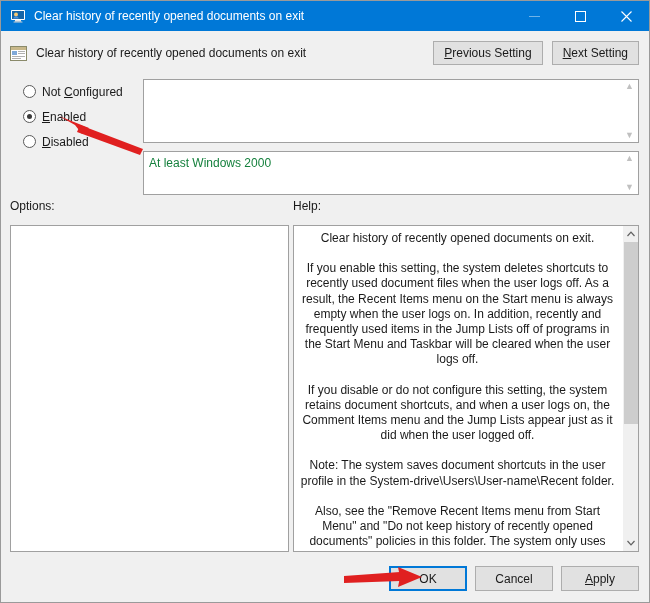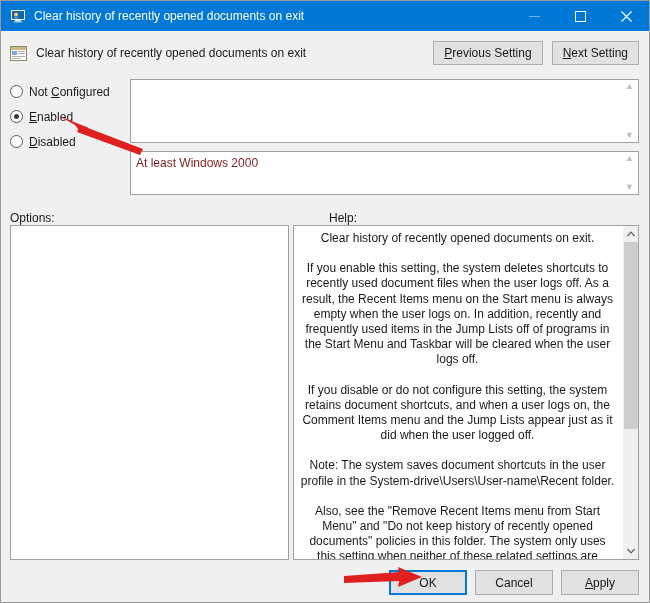--- a/index.html
+++ b/index.html
@@ -99,21 +99,21 @@
   .btn.focused {
     border: 2px solid #0078d7;
     background: #e1e1e1;
   }
   .btn u { text-decoration: underline; }
 
   
   .top-area {
     flex: none;
     display: flex;
-    padding: 0 10px 0 9px;
+    padding: 0 10px 0 22px;
     height: 124px;
   }
   .radio-col {
     width: 120px;
     flex: none;
     padding-top: 4px;
   }
   .radio-row {
     display: flex;
     align-items: center;
@@ -158,21 +158,21 @@
     border: 1px solid #a0a0a0;
     display: flex;
     position: relative;
   }
   .field-box.comment { height: 64px; }
   .field-box.supported { height: 44px; margin-top: 8px; }
   .field-text {
     flex: 1;
     padding: 4px 5px;
     font-size: 12px;
-    color: #7f1d1d;
+    color: #15803d;
     overflow: hidden;
   }
   .mini-scroll {
     width: 17px;
     flex: none;
     background: #ffffff;
     display: flex;
     flex-direction: column;
     justify-content: space-between;
     align-items: center;
@@ -183,22 +183,21 @@
     color: #c0c0c0;
     line-height: 1;
   }
 
   
   .section-labels {
     flex: none;
     display: flex;
     padding: 0 24px 0 9px;
     height: 26px;
-    align-items: flex-end;
-    gap: 36px;
+    align-items: flex-start;
   }
   .section-label-left { width: 283px; flex: none; font-size: 12px; }
   .section-label-right { flex: 1; font-size: 12px; }
 
   
   .panels {
     flex: 1;
     display: flex;
     padding: 0 10px 0 9px;
     gap: 4px;
@@ -247,21 +246,21 @@
   .sb-thumb {
     position: absolute;
     left: 1px; right: 1px;
     top: 0;
     height: 62%;
     background: #cdcdcd;
   }
 
   
   .footer {
-    height: 42px;
+    height: 50px;
     flex: none;
     display: flex;
     align-items: center;
     justify-content: flex-end;
     padding: 3px 10px 0 0;
     gap: 8px;
   }
   .footer .btn { width: 78px; height: 25px; padding: 0; }
 
   

